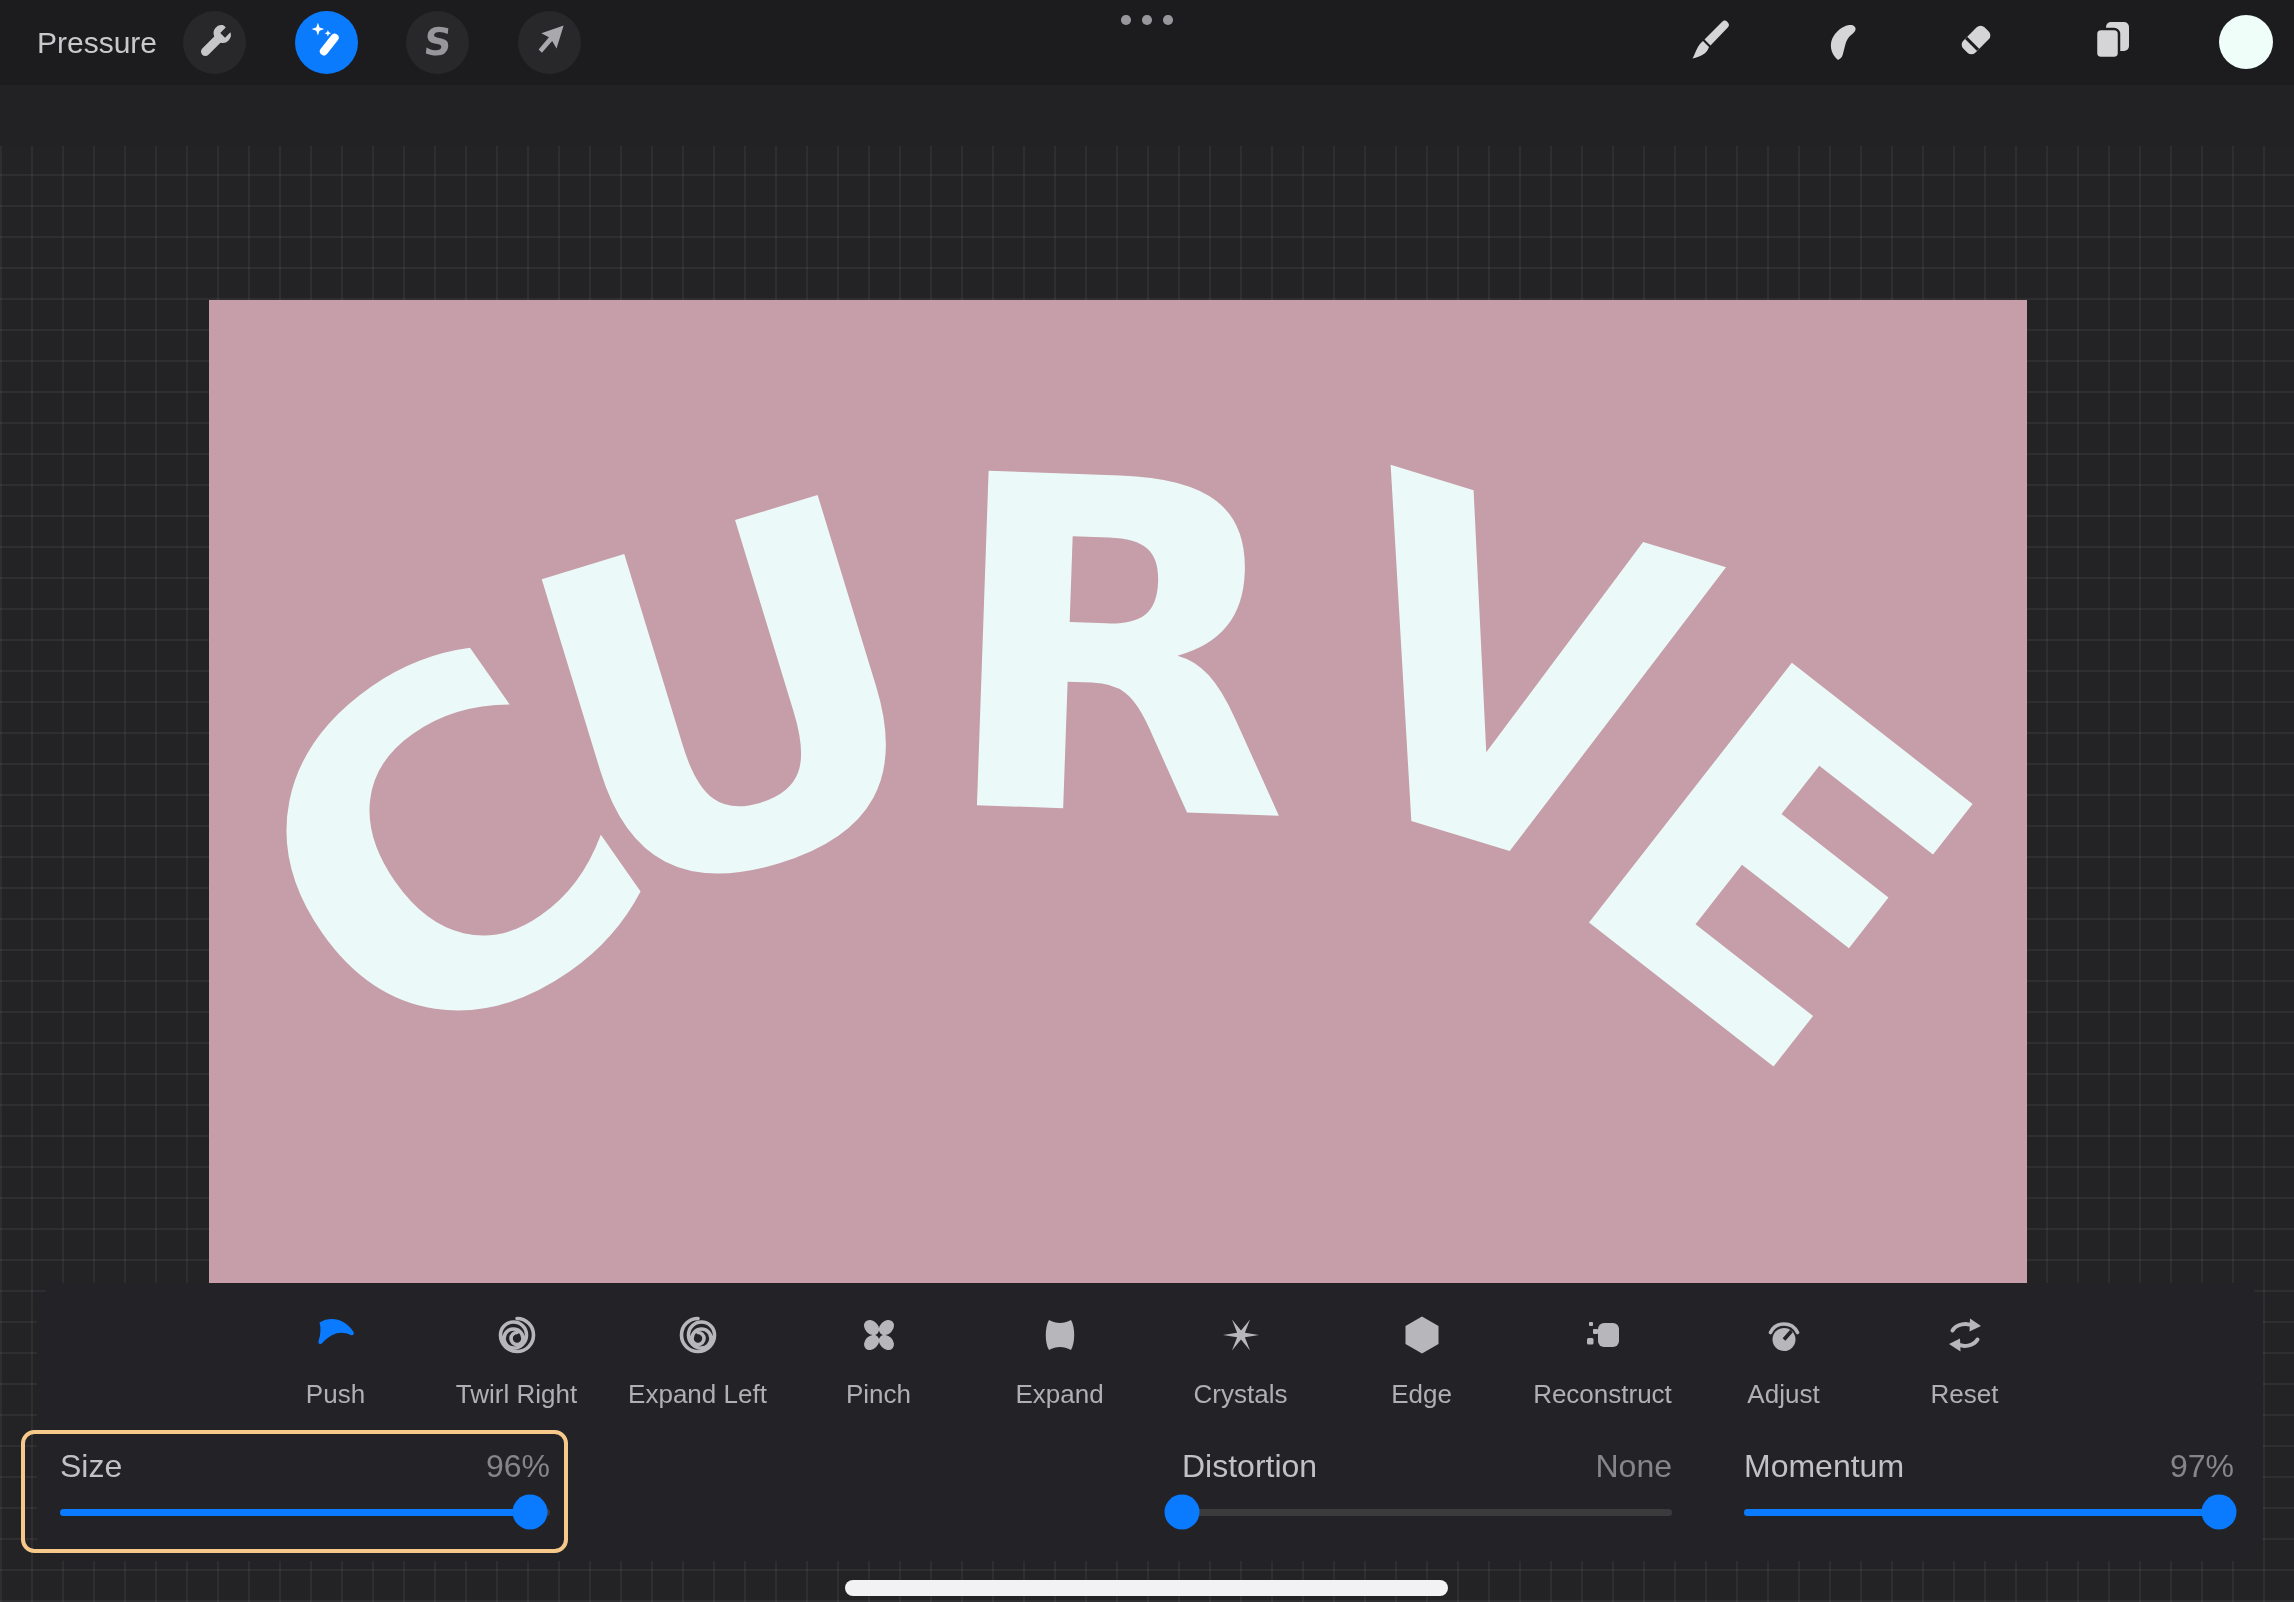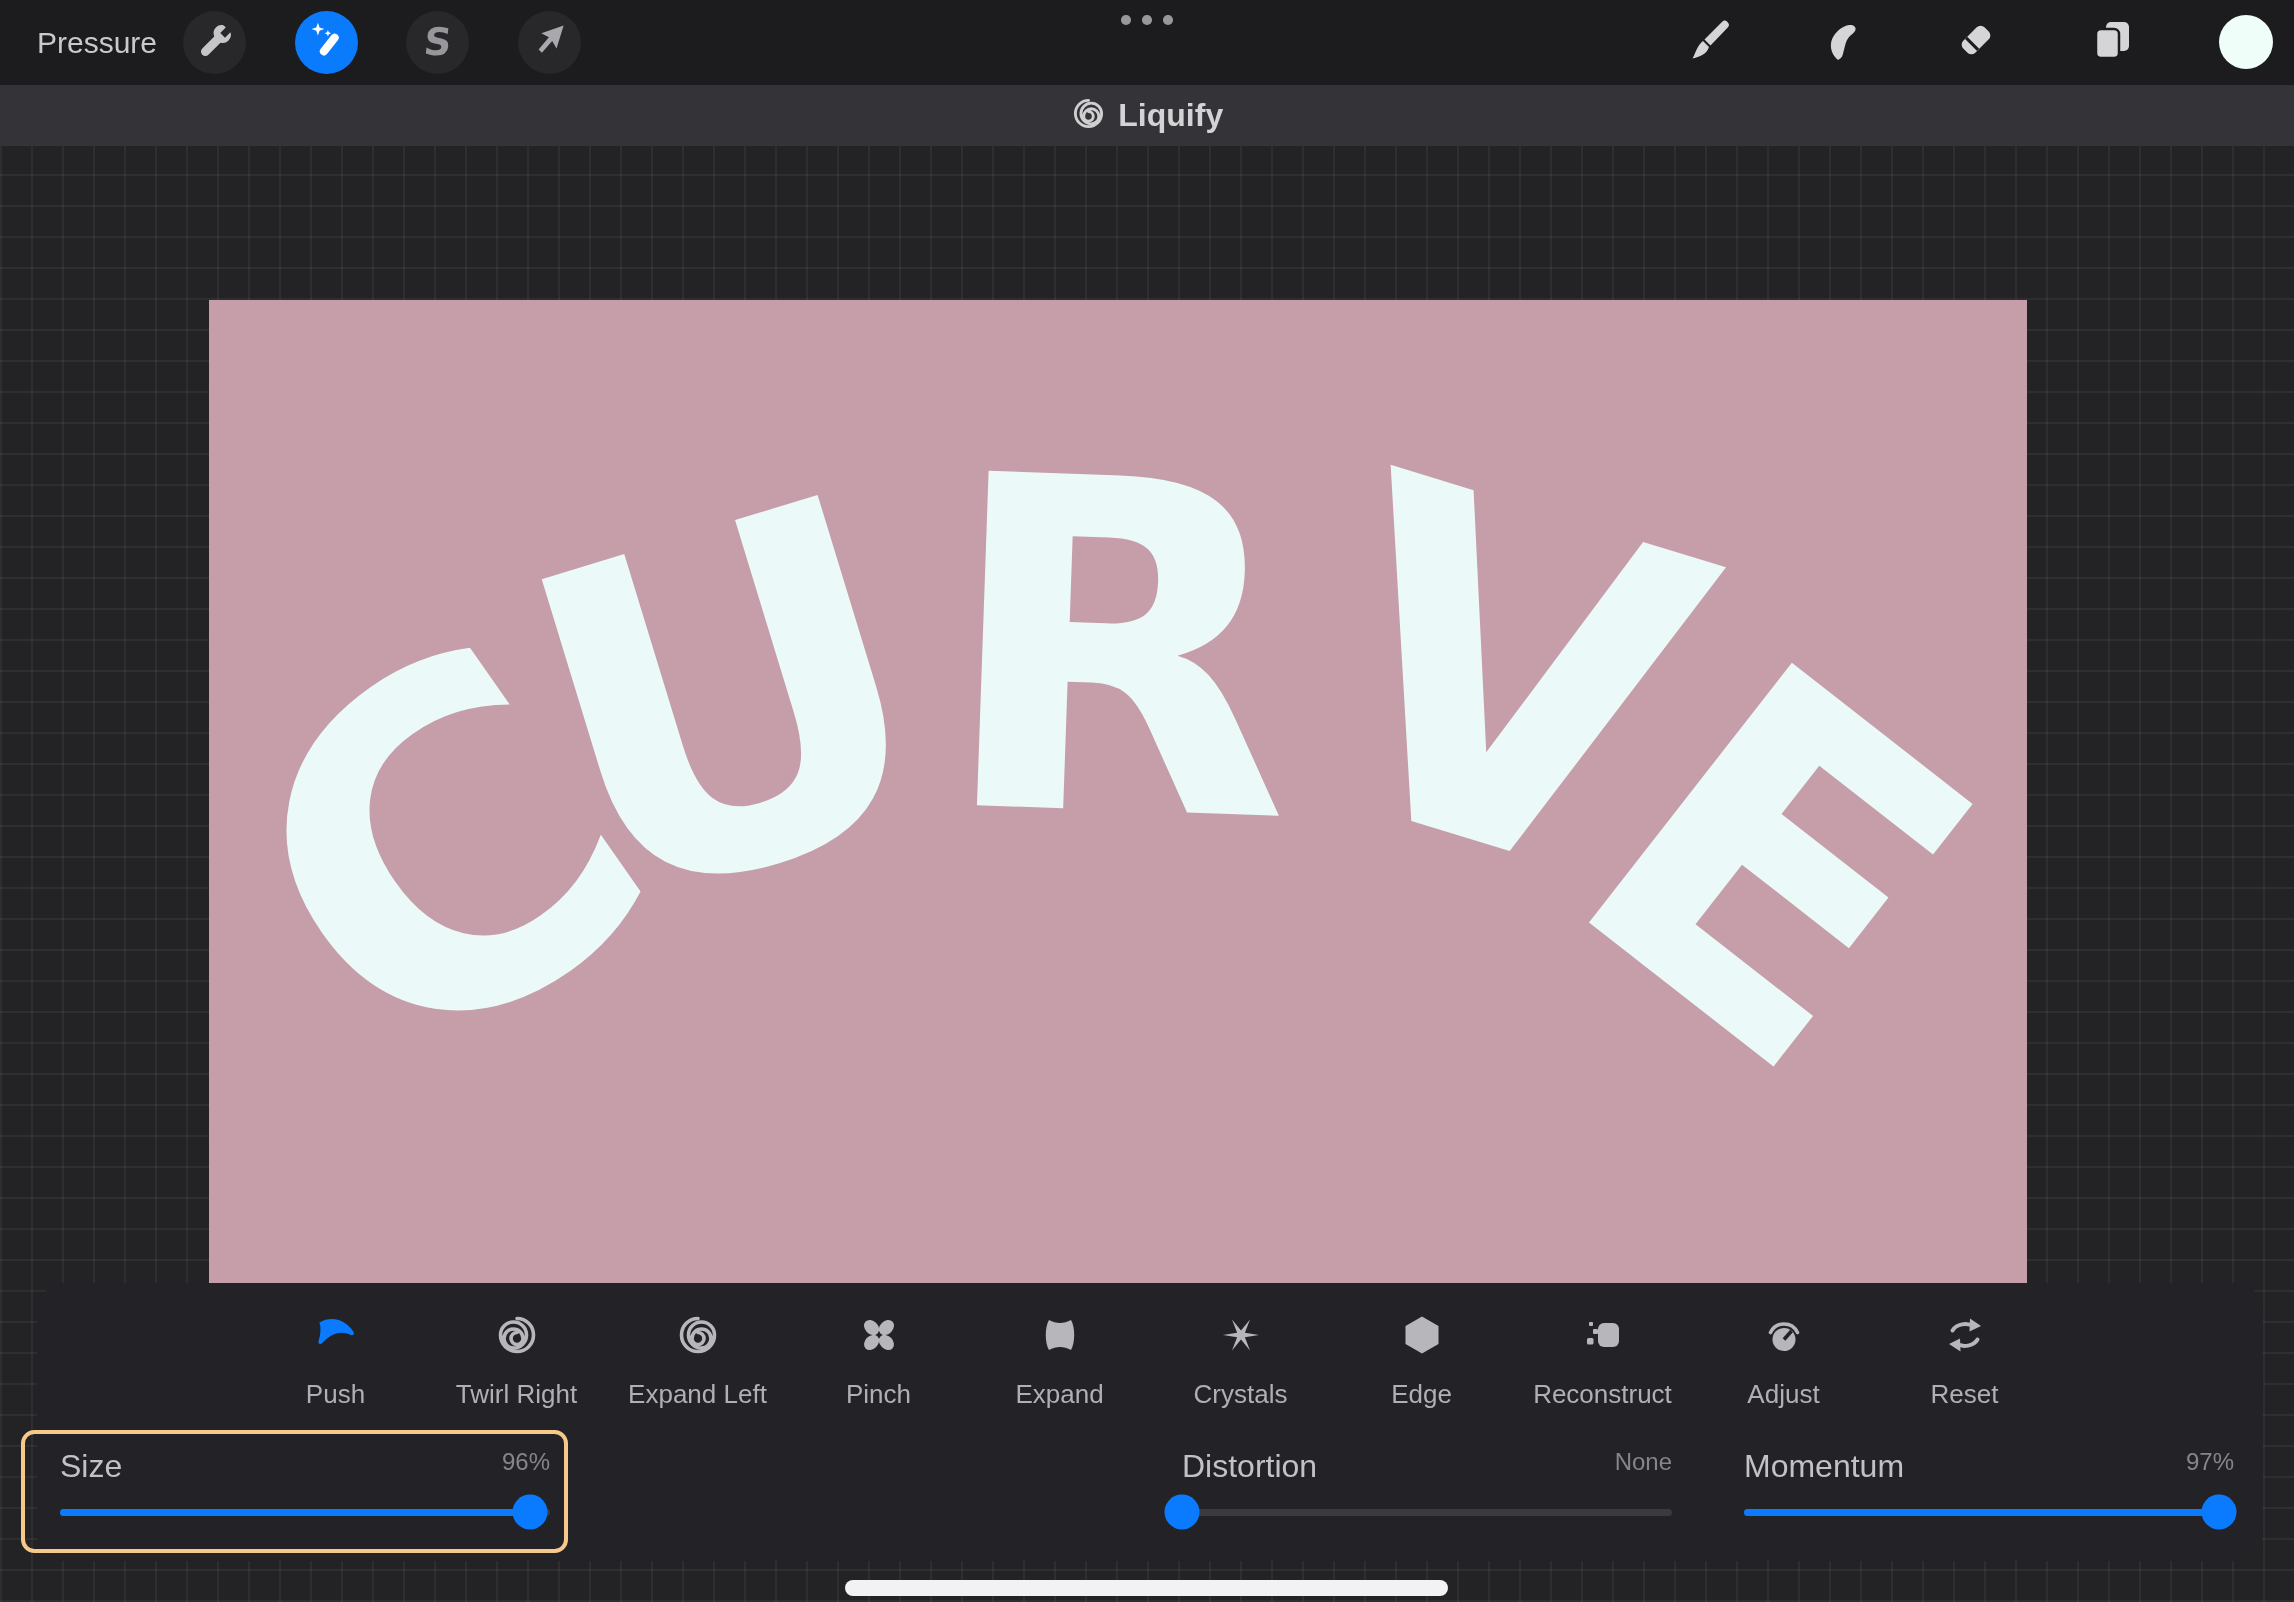--- a/index.html
+++ b/index.html
@@ -45,21 +45,21 @@
   .mode{width:181px;display:flex;flex-direction:column;align-items:center;}
   .mode-icon{height:58px;display:flex;align-items:center;justify-content:center;}
   .mode-icon svg{width:44px;height:44px;}
   .mode-icon svg .fillable{fill:#B7B7BB;} .mode-icon svg .strokable{stroke:#B7B7BB;fill:none;}
   .mode.selected .mode-icon svg .fillable{fill:#0A7AFF;}
   .mode-label{margin-top:15px;font-size:26px;color:#B0B0B4;}
   .slider{position:absolute;top:165px;width:490px;}
   .sl-size{left:23px;} .sl-pressure{left:585px;} .sl-distortion{left:1145px;} .sl-momentum{left:1707px;}
   .slider .head{display:flex;justify-content:space-between;align-items:flex-start;height:38px;}
   .slider .lab{font-size:32px;color:#C2C2C5;}
-  .slider .val{font-size:24px;color:#85858A;}
+  .slider .val{font-size:32px;color:#85858A;}
   .track{position:relative;margin-top:23px;height:6.7px;border-radius:3.8px;background:#3B3B3E;}
   .fill{position:absolute;left:0;top:0;height:6.7px;border-radius:3.8px;background:#0A7AFF;}
   .knob{position:absolute;top:50%;width:35px;height:35px;border-radius:50%;background:#0A7AFF;
         transform:translate(-50%,-50%);}
   
   .highlight-box{position:absolute;left:21px;top:1430px;width:539px;height:115px;
                  border:4.8px solid #F6C98B;border-radius:13.4px;z-index:8;}
   .home-indicator{position:absolute;left:845px;top:1580px;width:603px;height:16.3px;border-radius:8.6px;
                   background:#F2F2F4;z-index:8;}
   .sel-s{font-family:"DejaVu Sans",sans-serif;font-weight:bold;font-size:38px;color:#97979B;
@@ -137,28 +137,20 @@
       <span>
         <svg viewBox="0 0 44 44">
           <rect x="16" y="4" width="23" height="29" rx="5" fill="#D5D5D8"></rect>
           <rect x="6" y="11" width="23" height="29" rx="5" fill="#D5D5D8" stroke="#1C1C1E" stroke-width="2.5"></rect>
         </svg>
       </span>
     </div>
     <div class="color-swatch"></div>
   </div>
 
-  <div class="subbar">
-    <span>
-      <svg viewBox="0 0 44 44">
-          <path fill="none" stroke="#CFCFD2" stroke-width="3.6" stroke-linecap="round" d="M22 5.5a16.5 16.5 0 1 0 16.5 16.5A13 13 0 1 0 25.5 35 9.5 9.5 0 1 0 16 25.5 6 6 0 1 0 22 19.5"></path>
-        </svg>
-    </span>
-    <span class="title">Liquify</span>
-  </div>
 
   <div class="stage">
     <div class="canvas">
       <div class="letters">
           <span class="letter" style="left: 237px; top: 556px; font-size: 459px; transform: translate(-50%, -50%) rotate(-35deg);">C</span>
           <span class="letter" style="left: 522px; top: 405px; font-size: 459px; transform: translate(-50%, -50%) rotate(-17deg);">U</span>
           <span class="letter" style="left: 908px; top: 351px; font-size: 459px; transform: translate(-50%, -50%) rotate(2deg);">R</span>
           <span class="letter" style="left: 1298px; top: 384px; font-size: 459px; transform: translate(-50%, -50%) rotate(17deg);">V</span>
           <span class="letter" style="left: 1565px; top: 569px; font-size: 452px; transform: translate(-50%, -50%) rotate(38deg);">E</span>
         </div>

